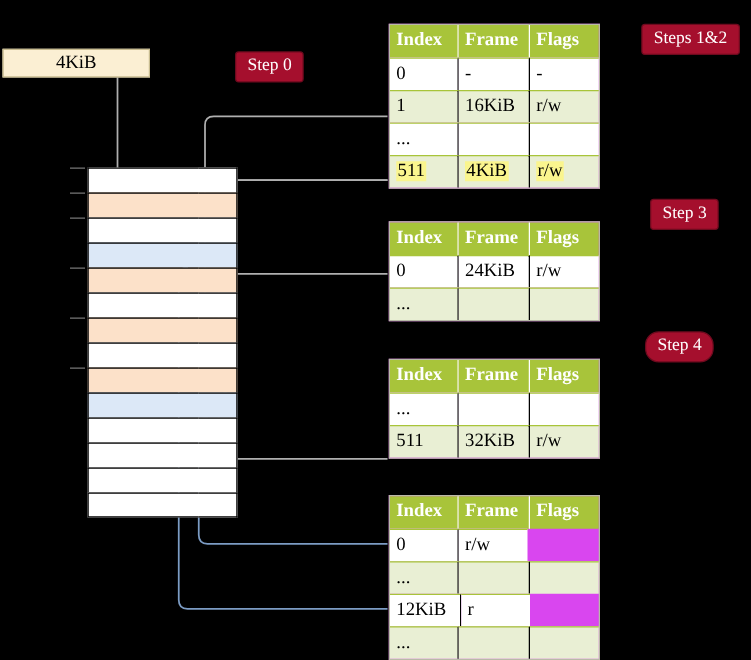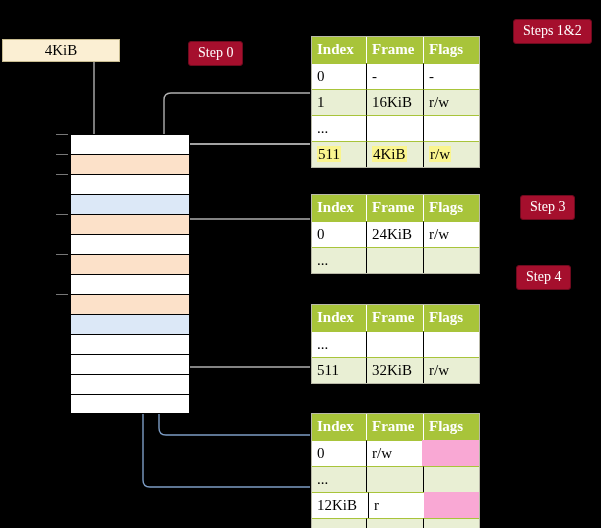--- a/index.html
+++ b/index.html
@@ -50,22 +50,21 @@
   .memrow2.last{border-bottom:1px solid #000;}
   .memrow2.orange{background:#FCE1C9;}
   .memrow2.blue{background:#DCE8F7;}
 
   
   .tick{position:absolute;width:12px;height:0;border-top:1px solid #777;}
 
   
   .ptable{
     position:absolute;border:1px solid #B9B9A8;box-sizing:border-box;
-    background:#f9a8d4;
-    margin-top:17px;
+    background:#d946ef;
   }
   .ptable .trow{display:flex;}
   .ptable .th,.ptable .td{
     box-sizing:border-box;font-size:15px;
     padding:2px 5px 3px 5px;white-space:nowrap;overflow:hidden;
   }
   .ptable .th{
     background:#A8C43A;color:#ffffff;font-weight:bold;
     border-right:1px solid #ffffff;height:26px;line-height:20px;
   }
@@ -115,22 +114,22 @@
 
     <path d="M 310,487 L 150,487 Q 143,487 143,480 L 143,216" fill="none" stroke="#7C9CC4" stroke-width="1.4" marker-end="url(#ablueup)"></path>
   </svg>
 
   <div class="srcbox" style="left:2px;top:39px;width:118px;height:23px;">
     <span>4KiB</span>
   </div>
 
   <div class="badge" style="left:188px;top:41px;">Step 0</div>
   <div class="badge" style="left:513px;top:19px;">Steps 1&amp;2</div>
-  <div class="badge" style="left:520px;top:159px;margin-top:36px;">Step 3</div>
-  <div class="badge" style="left:516px;top:265px;">Step 4</div>
+  <div class="badge" style="left:520px;top:159px;">Step 3</div>
+  <div class="badge" style="left:516px;top:265px;border-radius:11px;">Step 4</div>
 
   <div id="memblock">
       <div class="memrow " style="top: 0px;"></div>
       <div class="memrow orange" style="top: 20px;"></div>
       <div class="memrow " style="top: 40px;"></div>
       <div class="memrow blue" style="top: 60px;"></div>
       <div class="memrow orange" style="top: 80px;"></div>
       <div class="memrow " style="top: 100px;"></div>
       <div class="memrow orange" style="top: 120px;"></div>
       <div class="memrow " style="top: 140px;"></div>

